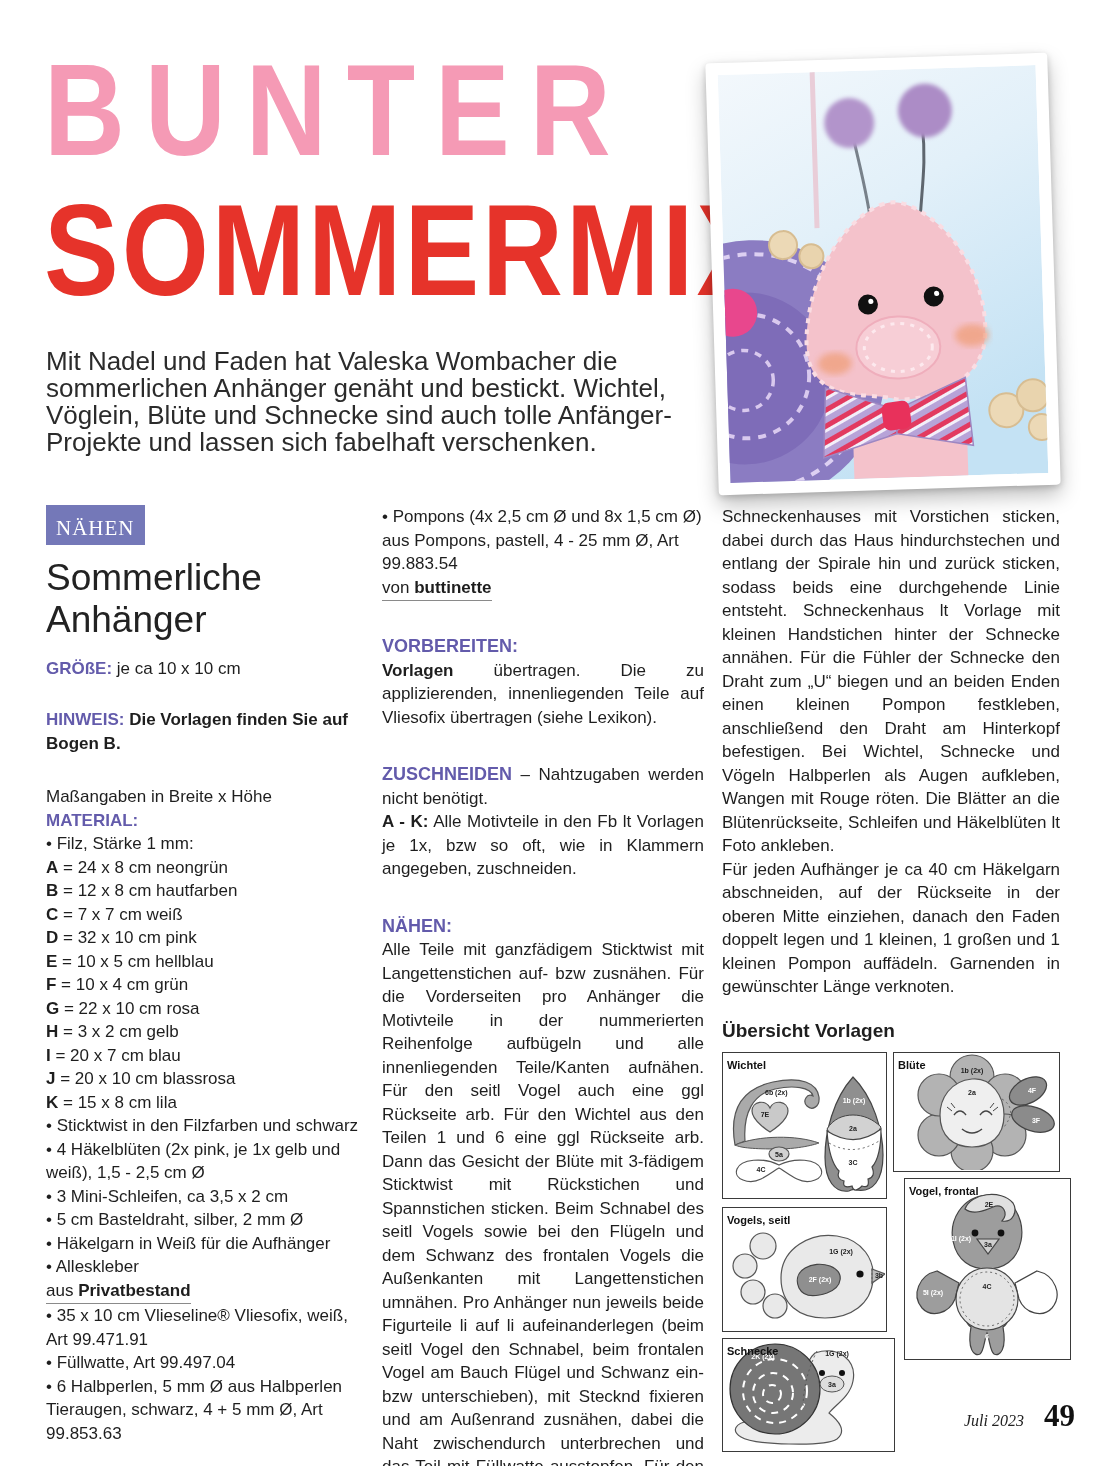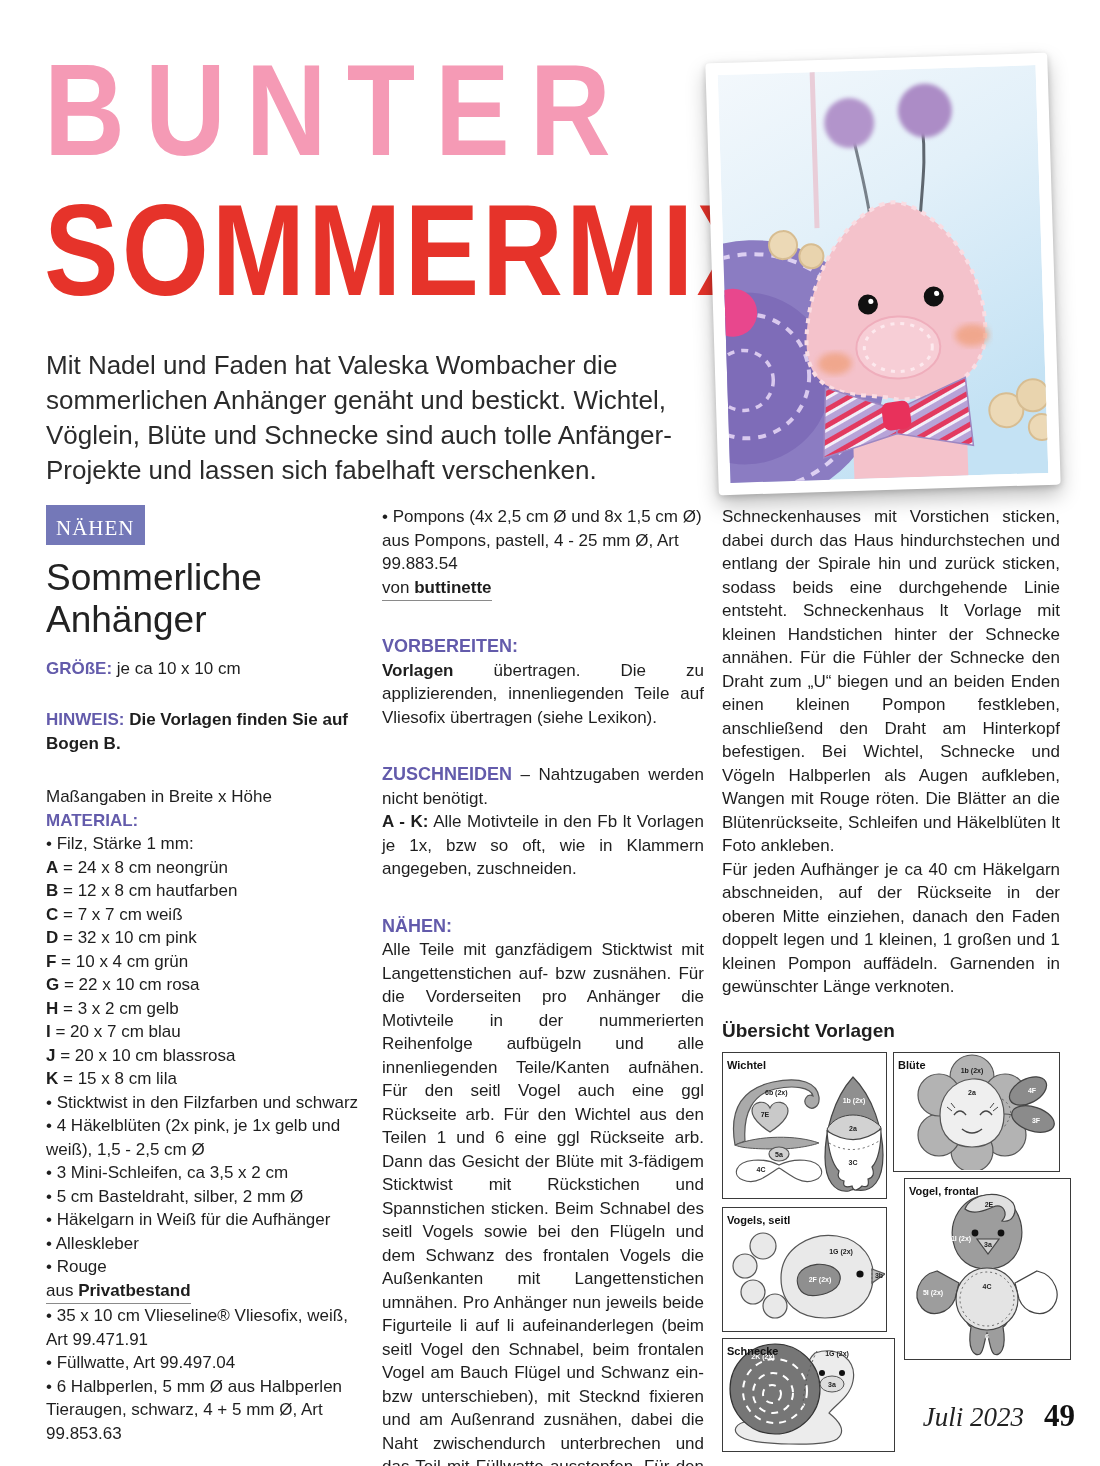--- a/index.html
+++ b/index.html
@@ -5,21 +5,21 @@
   html,body{margin:0;padding:0;background:#ffffff;}
   .page{position:relative;width:1100px;height:1466px;background:#fff;overflow:hidden;
         font-family:"Liberation Sans",sans-serif;color:#1e1e1e;}
 
   
   .title-block{position:absolute;left:44px;top:46px;width:660px;}
   .t1,.t2{font-weight:bold;line-height:1;transform:scaleY(1.16);transform-origin:0 0;white-space:nowrap;}
   .t1{font-size:112px;letter-spacing:20px;color:#f59ab5;}
   .t2{font-size:112px;letter-spacing:3px;color:#e6332a;margin-top:28px;}
 
-  .intro{position:absolute;left:46px;top:348px;width:648px;font-size:26px;line-height:35px;color:#2b2b2b;margin:0;}
+  .intro{position:absolute;left:46px;top:348px;width:648px;font-size:26px;line-height:27px;color:#2b2b2b;margin:0;}
 
   
   .photo{position:absolute;left:712px;top:58px;width:318px;height:408px;background:#fff;
          padding:12px;border-radius:4px;transform:rotate(-1.8deg);
          box-shadow:0 10px 20px rgba(0,0,0,.25), 0 2px 6px rgba(0,0,0,.18);}
   .photo svg{display:block;}
 
   
   .col{position:absolute;top:505px;font-size:17px;line-height:23.5px;}
   .col1{left:46px;width:322px;}
@@ -45,21 +45,21 @@
   .tpl-head{font-weight:bold;font-size:19px;margin-top:20px !important;}
   .tpl-grid{position:relative;margin-top:10px;height:405px;}
   .tpl-box{position:absolute;border:1.5px solid #3a3a3a;background:#fff;box-sizing:border-box;}
   .tpl-title{position:absolute;top:1px;left:4px;font-size:11px;font-weight:bold;color:#111;z-index:2;}
   .tpl-box svg{position:absolute;left:0;top:0;}
   .tpl-box text{font-family:"Liberation Sans",sans-serif;font-weight:bold;font-size:7px;}
 
   
   .footer{position:absolute;top:1398px;left:830px;width:245px;display:flex;justify-content:flex-end;
           align-items:baseline;gap:20px;}
-  .issue{font-family:"Liberation Serif",serif;font-style:italic;font-size:27px;color:#222;}
+  .issue{font-family:"Liberation Serif",serif;font-style:italic;font-size:16px;color:#222;}
   .pagenum{font-family:"Liberation Serif",serif;font-weight:bold;font-size:31px;color:#111;}
 </style>
 </head>
 <body>
 
 <div class="page">
 
   <div class="title-block">
     <div class="t1">BUNTER</div>
     <div class="t2">SOMMERMIX</div>
@@ -145,34 +145,34 @@
     <p class="hinweis"><span class="plabel">HINWEIS:</span> <span>Die Vorlagen finden Sie auf Bogen B.</span></p>
 
     <p class="measure">Maßangaben in Breite x Höhe</p>
     <p class="plabel">MATERIAL:</p>
     <p class="li">• Filz, Stärke 1 mm:</p>
 
     <p class="li"><span class="bold">A</span><span> = 24 x 8 cm neongrün</span></p>
     <p class="li"><span class="bold">B</span><span> = 12 x 8 cm hautfarben</span></p>
     <p class="li"><span class="bold">C</span><span> = 7 x 7 cm weiß</span></p>
     <p class="li"><span class="bold">D</span><span> = 32 x 10 cm pink</span></p>
+    <p class="li"><span class="bold">E</span><span> = 10 x 5 cm hellblau</span></p>
     <p class="li"><span class="bold">F</span><span> = 10 x 4 cm grün</span></p>
     <p class="li"><span class="bold">G</span><span> = 22 x 10 cm rosa</span></p>
     <p class="li"><span class="bold">H</span><span> = 3 x 2 cm gelb</span></p>
     <p class="li"><span class="bold">I</span><span> = 20 x 7 cm blau</span></p>
     <p class="li"><span class="bold">J</span><span> = 20 x 10 cm blassrosa</span></p>
     <p class="li"><span class="bold">K</span><span> = 15 x 8 cm lila</span></p>
 
     <p class="li">• Sticktwist in den Filzfarben und schwarz</p>
     <p class="li">• 4 Häkelblüten (2x pink, je 1x gelb und weiß), 1,5 - 2,5 cm Ø</p>
     <p class="li">• 3 Mini-Schleifen, ca 3,5 x 2 cm</p>
     <p class="li">• 5 cm Basteldraht, silber, 2 mm Ø</p>
     <p class="li">• Häkelgarn in Weiß für die Aufhänger</p>
     <p class="li">• Alleskleber</p>
-    <p class="li">• Rouge</p>
 
     <p class="li"><span class="underl"><span>aus </span><span class="bold">Privatbestand</span></span></p>
 
     <p class="li">• 35 x 10 cm Vlieseline® Vliesofix, weiß, Art 99.471.91</p>
     <p class="li">• Füllwatte, Art 99.497.04</p>
     <p class="li">• 6 Halbperlen, 5 mm Ø aus Halbperlen Tieraugen, schwarz, 4 + 5 mm Ø, Art 99.853.63</p>
   </div>
 
   <div class="col col2">
     <p class="li">• Pompons (4x 2,5 cm Ø und 8x 1,5 cm Ø) aus Pompons, pastell, 4 - 25 mm Ø, Art 99.883.54</p>

